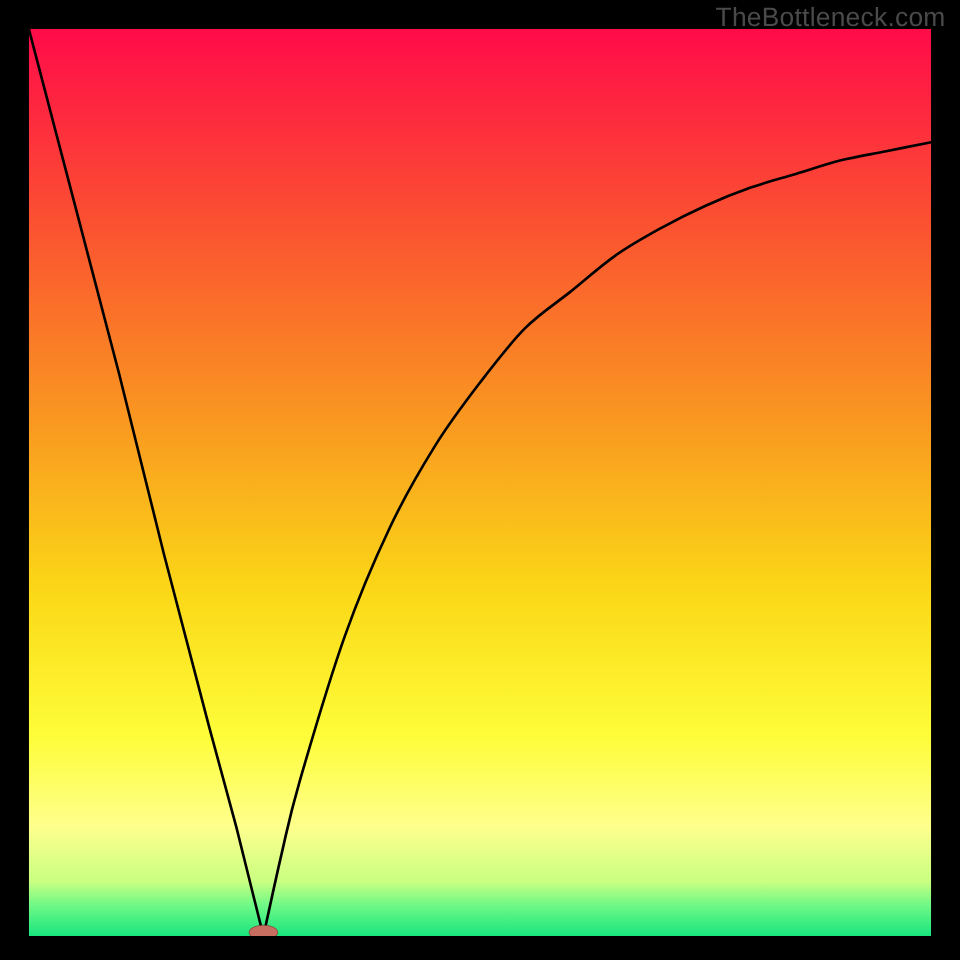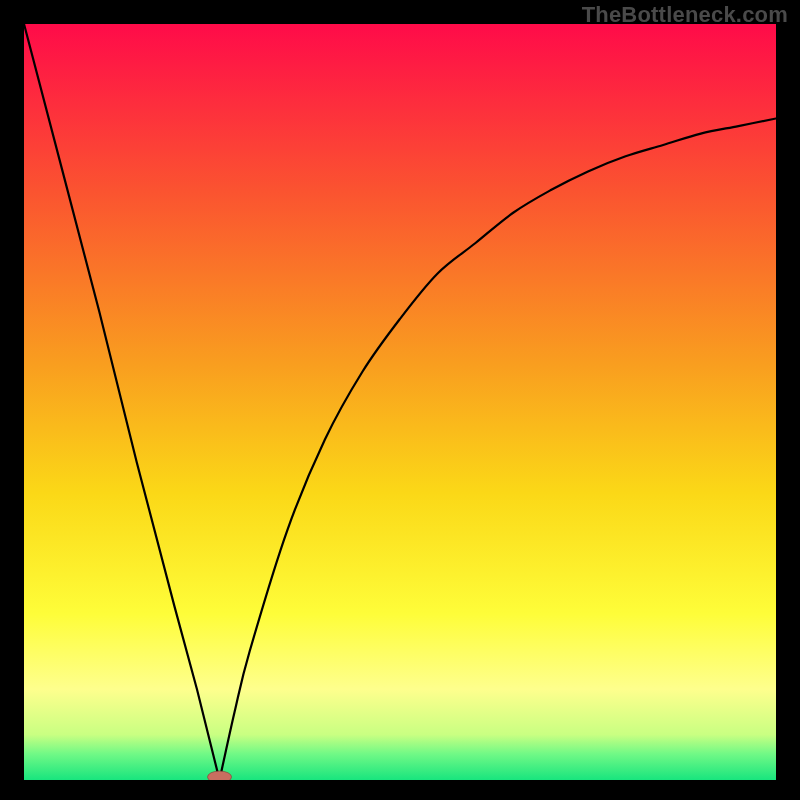--- a/index.html
+++ b/index.html
@@ -16,21 +16,21 @@
     width: 800px;
     height: 800px;
     background: #000;
   }
   .watermark {
     position: absolute;
     top: 2px;
     right: 12px;
     color: #4a4a4a;
     font-size: 22px;
-    font-weight: 700;
+    font-weight: 400;
     letter-spacing: 0.2px;
     z-index: 20;
     user-select: none;
     margin-left: 23px;
   }
   .plot-outer {
     position: absolute;
     left: 24px;
     top: 24px;
     width: 752px;

